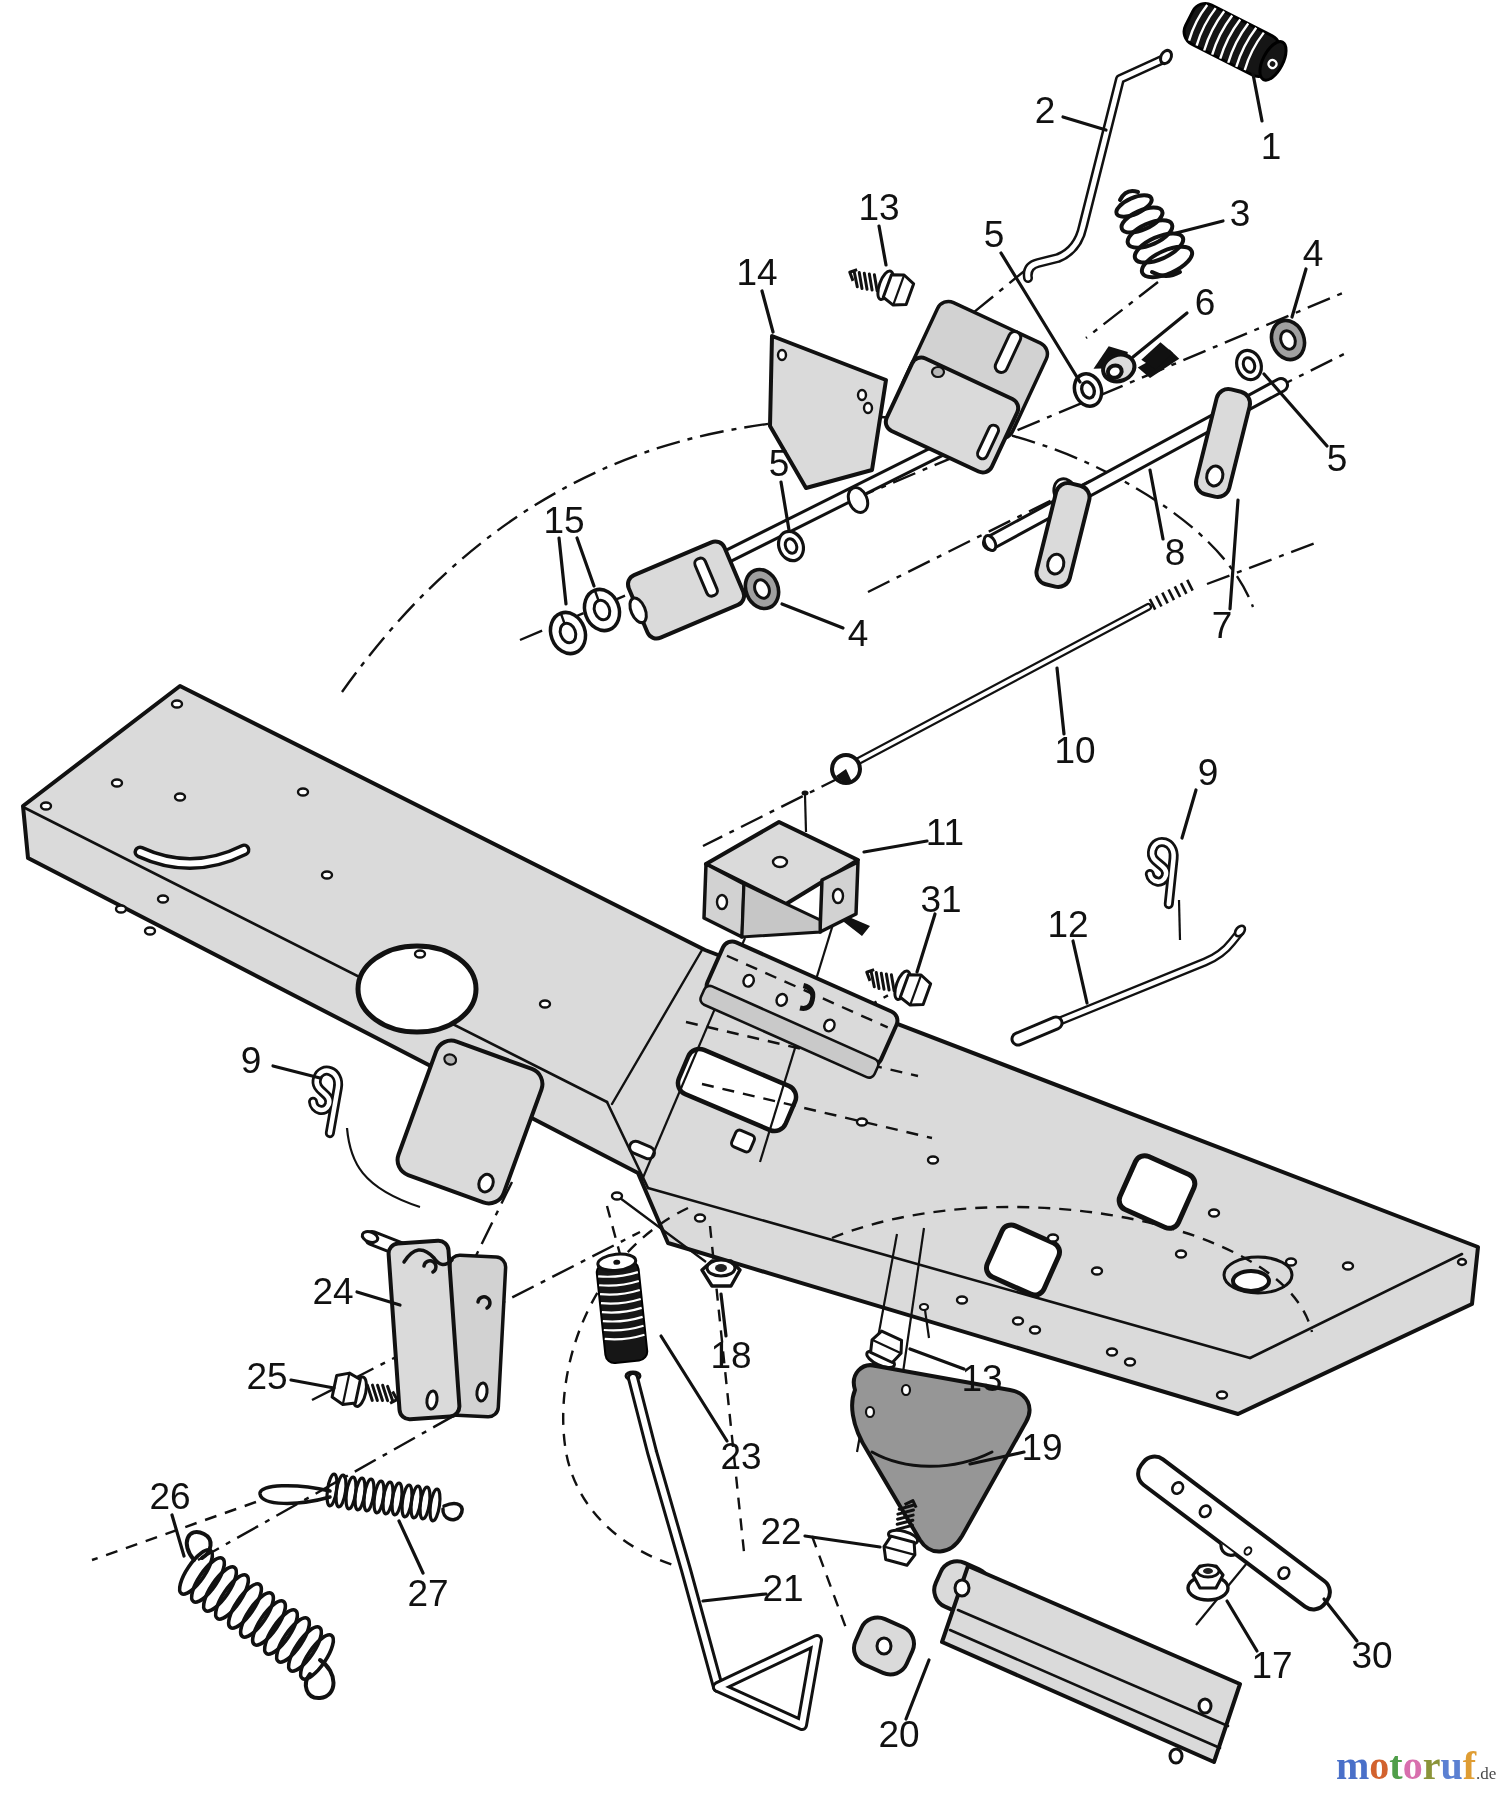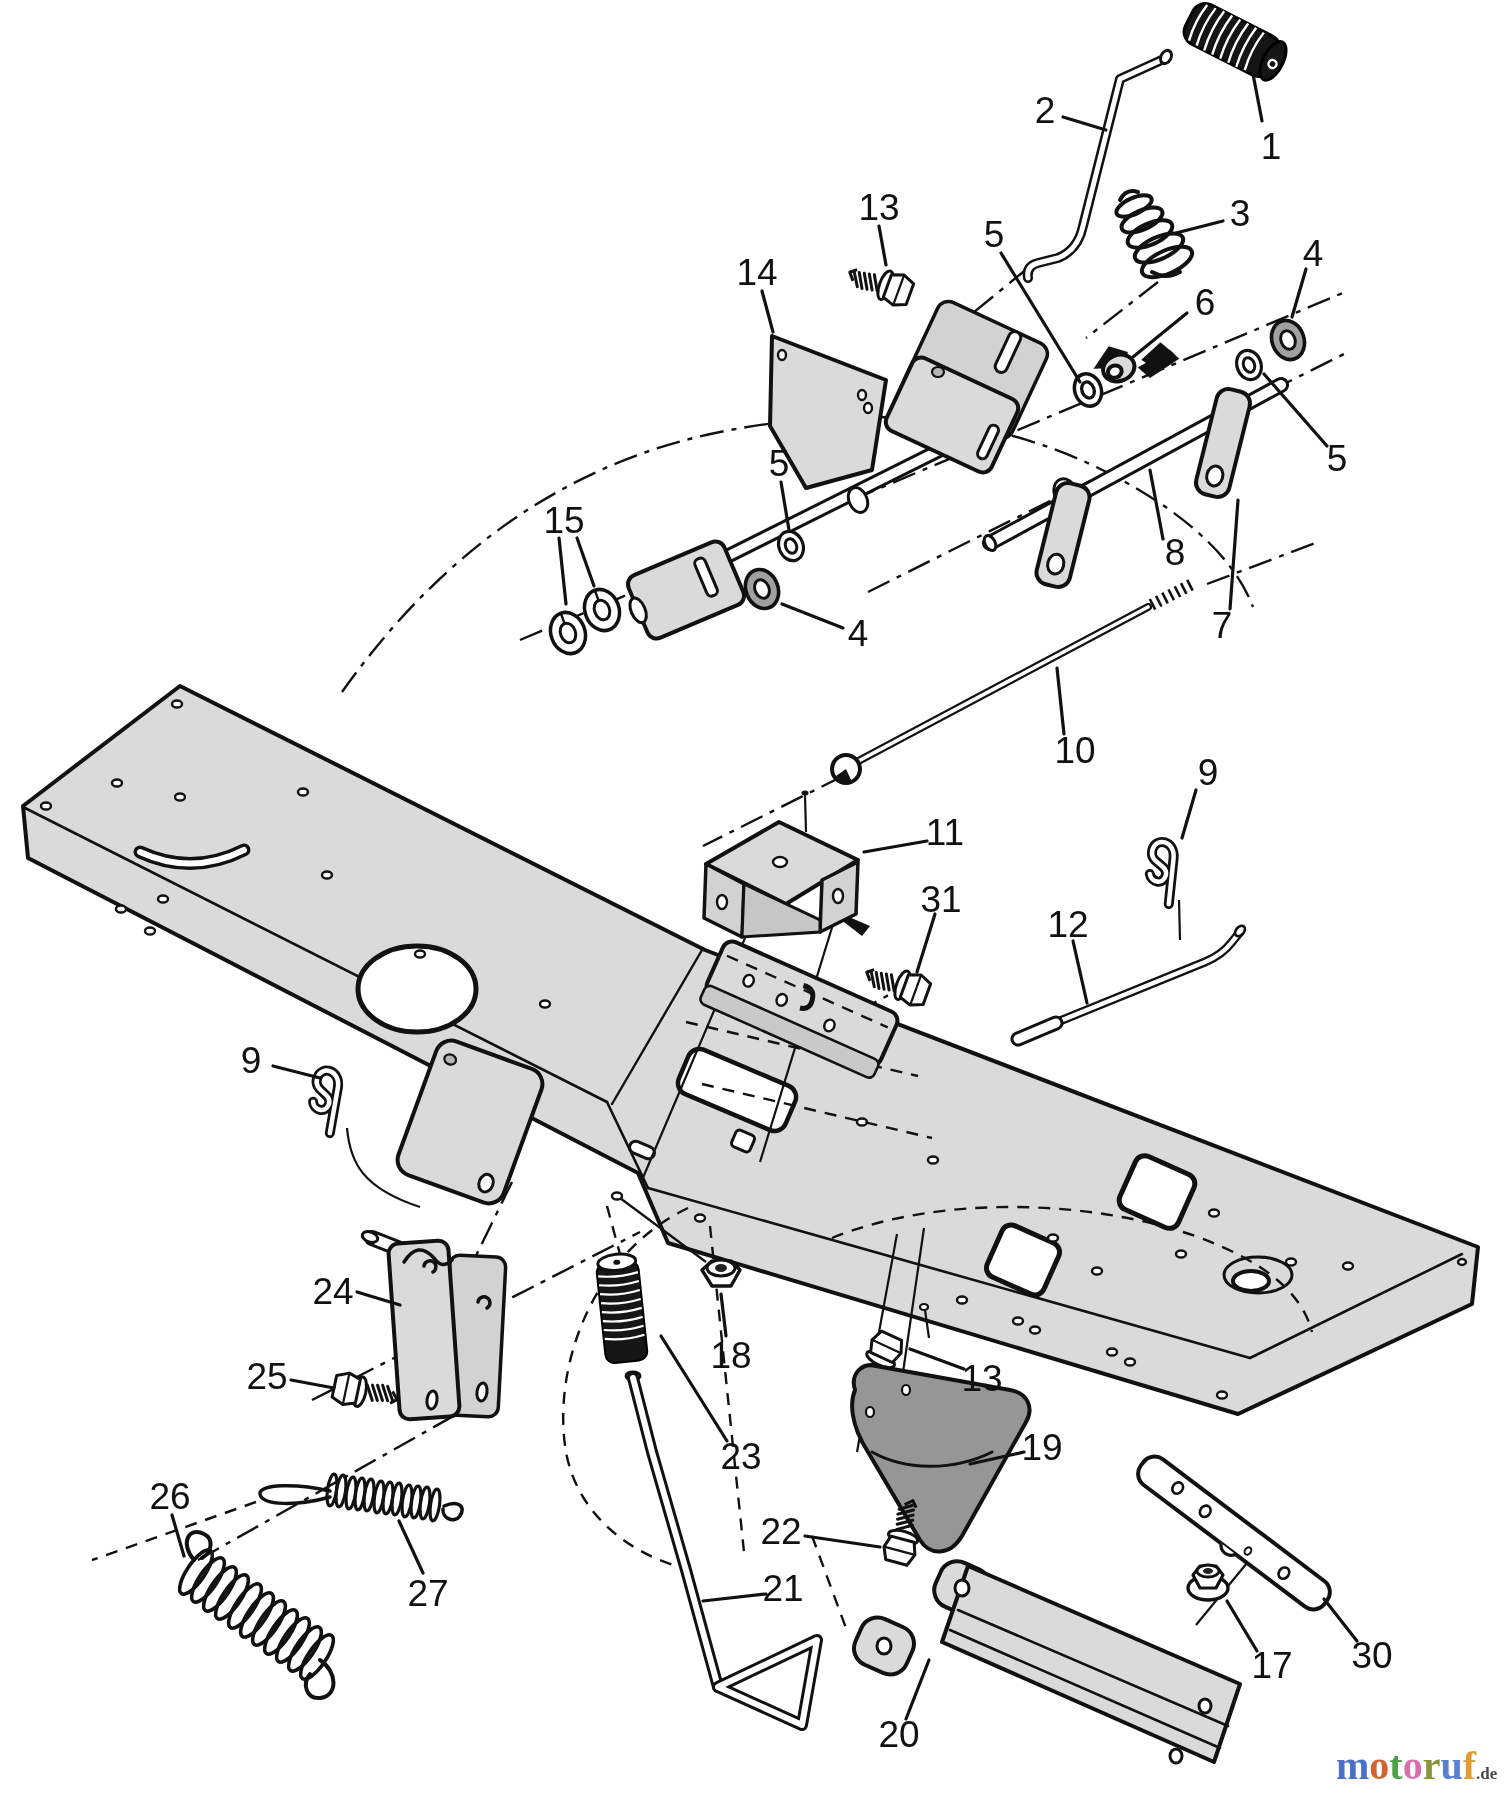--- a/index.html
+++ b/index.html
@@ -12,21 +12,21 @@
   .plate{fill:#dadada;stroke:#111;stroke-width:4;stroke-linejoin:round;}
   .plate2{fill:#d2d2d2;stroke:#111;stroke-width:3.5;stroke-linejoin:round;}
   .hole{fill:#fff;stroke:#111;stroke-width:2.4;}
   .dashdot{stroke:#111;stroke-width:2.4;fill:none;stroke-dasharray:24 8 5 8;}
   .dashed{stroke:#111;stroke-width:2.4;fill:none;stroke-dasharray:12 9;}
   .thin{stroke:#111;stroke-width:2.2;fill:none;}
   .tubeO{fill:none;stroke:#111;stroke-linecap:round;stroke-linejoin:round;}
   .tubeI{fill:none;stroke:#fff;stroke-linecap:round;stroke-linejoin:round;}
   #watermark{position:absolute;left:1336px;top:1742px;font-family:"Liberation Serif",serif;
              font-weight:bold;font-size:40px;letter-spacing:0px;white-space:nowrap;}
-  #watermark .wm-suffix{font-size:17px;font-weight:bold;}
+  #watermark .wm-suffix{font-size:17px;font-weight:normal;}
 </style>
 </head>
 <body>
 
 <div class="stage">
 <svg width="1504" height="1800" viewBox="0 0 1504 1800">
   <defs>
     <g id="washer">
       <ellipse rx="12" ry="15" fill="#fff" stroke="#111" stroke-width="3.2"></ellipse>
       <ellipse rx="5.5" ry="7.5" fill="#fff" stroke="#111" stroke-width="3"></ellipse>

